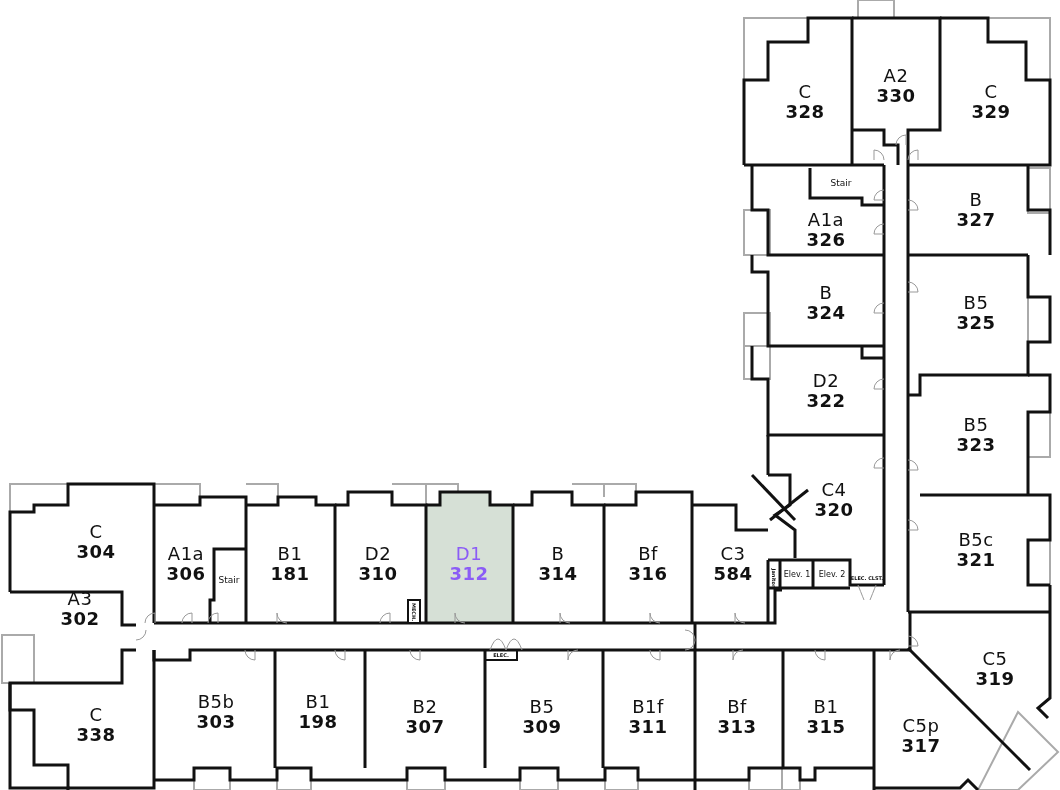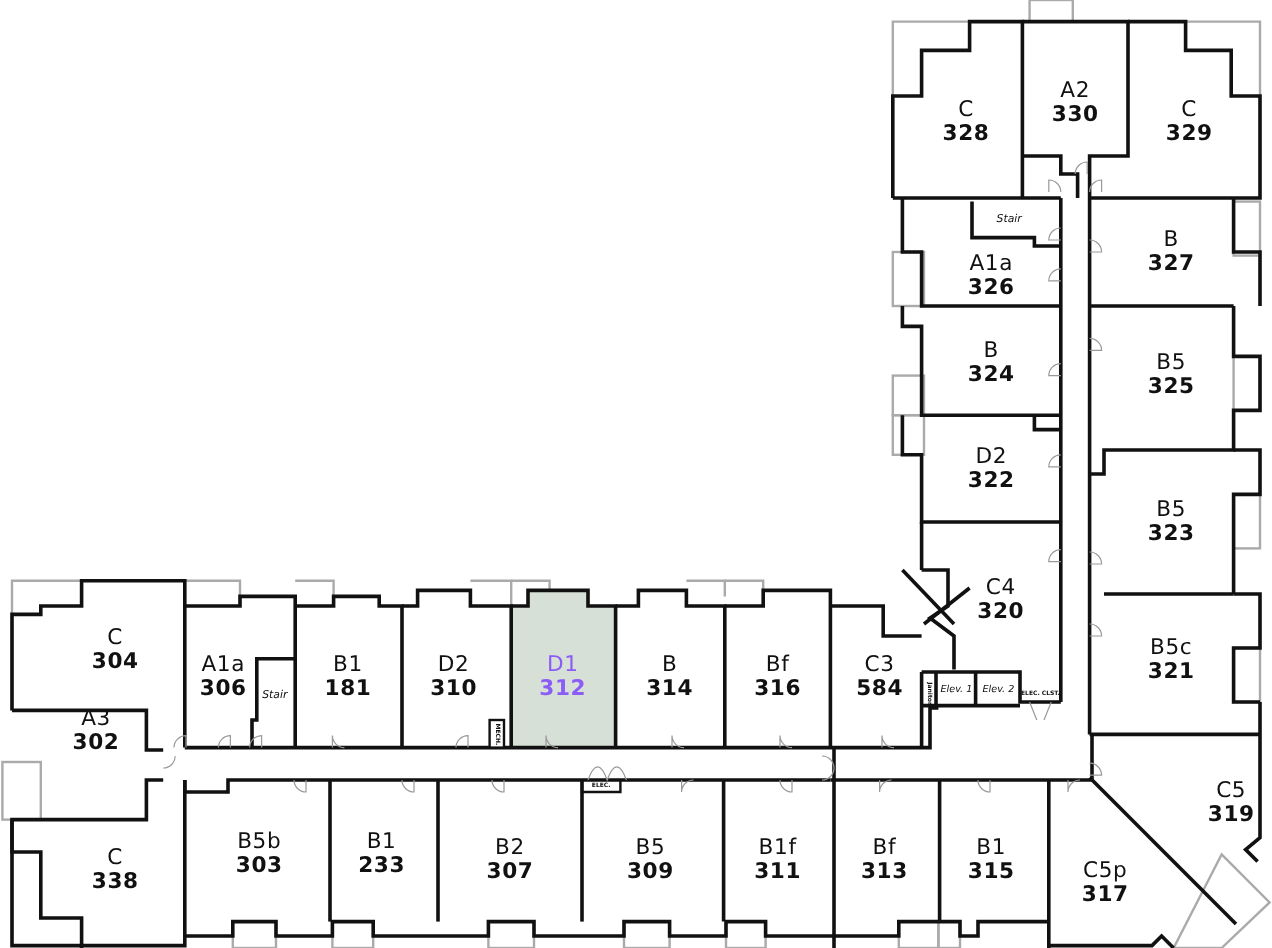--- a/index.html
+++ b/index.html
@@ -4,21 +4,21 @@
 <style>
   html, body { margin: 0; padding: 0; background: #ffffff; }
   body { width: 1060px; height: 790px; position: relative; overflow: hidden;
          font-family: "DejaVu Sans", sans-serif; }
   #plan { position: absolute; left: 0; top: 0; width: 1060px; height: 790px; }
   .room-label { position: absolute; text-align: center; transform: translate(-50%, -50%);
                 color: #111; line-height: 1.12; white-space: nowrap; pointer-events: auto; }
   .room-label .type { font-size: 18px; font-weight: 400; letter-spacing: 0.5px; display: block; }
   .room-label .num { font-size: 18px; font-weight: 700; letter-spacing: 0.5px; display: block; }
   .room-label.hl { color: #8b5cf6; }
-  .small-label { position: absolute; transform: translate(-50%, -50%); font-size: 9px; color: #111; white-space: nowrap; font-style: italic; }
+  .small-label { position: absolute; transform: translate(-50%, -50%); font-size: 9px; color: #111; white-space: nowrap; }
   .tiny-label { position: absolute; transform: translate(-50%, -50%); font-size: 5px; color: #111; white-space: nowrap; font-weight: 700; }
   .vert { transform: translate(-50%, -50%) rotate(90deg); }
 </style>
 </head>
 <body>
 
 <svg id="plan" width="1060" height="790" viewBox="0 0 1060 790" xmlns="http://www.w3.org/2000/svg">
 
   <polygon points="426,505 440,505 440,492 490,492 490,505 513,505 513,623 426,623" fill="#d6e0d6"></polygon>
 
@@ -285,21 +285,21 @@
 <div class="room-label" style="left:96px;top:725px">
     <span class="type">C</span>
     <span class="num">338</span>
   </div>
 <div class="room-label" style="left:216px;top:712px">
     <span class="type">B5b</span>
     <span class="num">303</span>
   </div>
 <div class="room-label" style="left:318px;top:712px">
     <span class="type">B1</span>
-    <span class="num">233</span>
+    <span class="num">198</span>
   </div>
 <div class="room-label" style="left:425px;top:717px">
     <span class="type">B2</span>
     <span class="num">307</span>
   </div>
 <div class="room-label" style="left:542px;top:717px">
     <span class="type">B5</span>
     <span class="num">309</span>
   </div>
 <div class="room-label" style="left:648px;top:717px">
@@ -311,21 +311,21 @@
     <span class="num">313</span>
   </div>
 <div class="room-label" style="left:826px;top:717px">
     <span class="type">B1</span>
     <span class="num">315</span>
   </div>
 <div class="room-label" style="left:921px;top:736px">
     <span class="type">C5p</span>
     <span class="num">317</span>
   </div>
-<div class="room-label" style="left:1026px;top:669px">
+<div class="room-label" style="left:995px;top:669px">
     <span class="type">C5</span>
     <span class="num">319</span>
   </div>
 
 <div class="small-label" style="left:841px;top:183px">Stair</div>
 <div class="small-label" style="left:229px;top:580px">Stair</div>
 <div class="small-label" style="left:797px;top:574px;font-size:8px">Elev. 1</div>
 <div class="small-label" style="left:832px;top:574px;font-size:8px">Elev. 2</div>
 <div class="tiny-label" style="left:867px;top:578px">ELEC. CLST.</div>
 <div class="tiny-label vert" style="left:774px;top:578px">Janitor</div>

